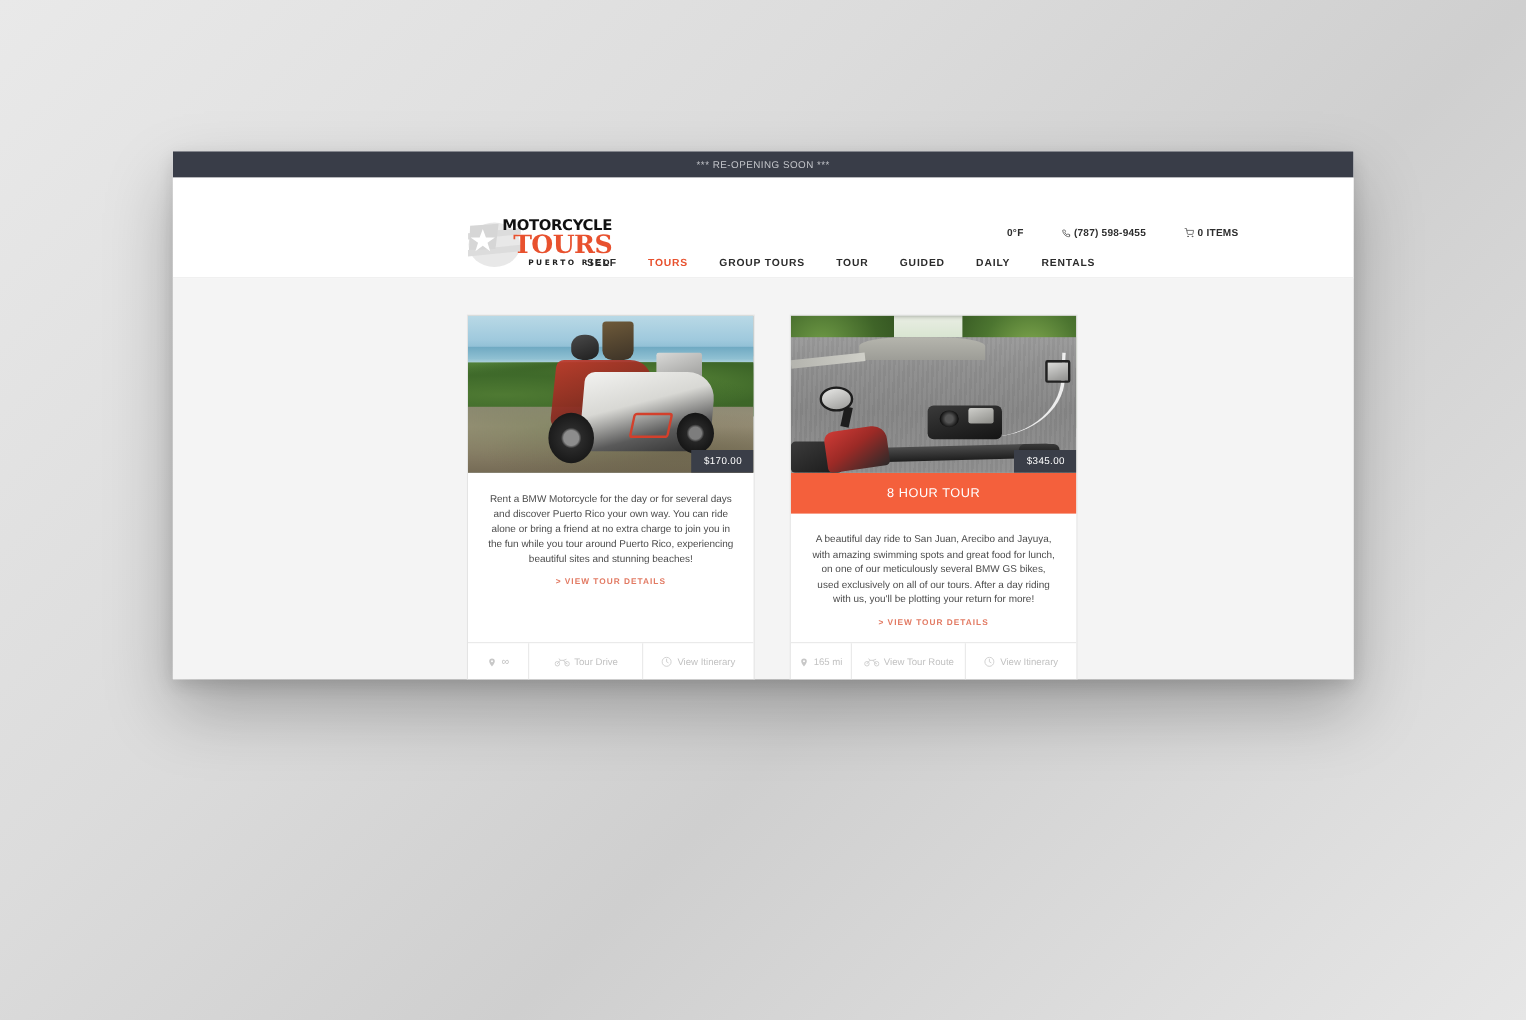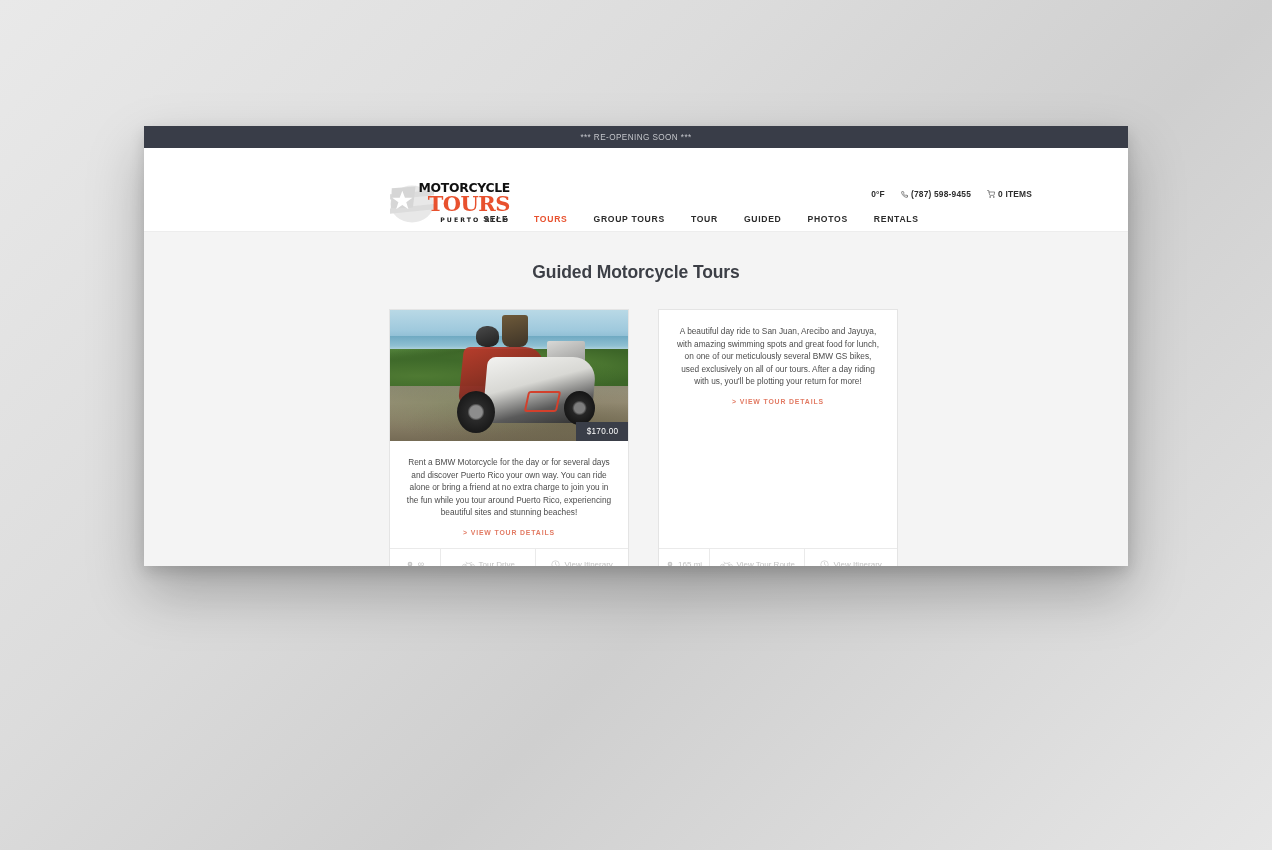--- a/index.html
+++ b/index.html
@@ -102,21 +102,21 @@
     margin-top: 1px;
   }
 
   
   .utility {
     position: absolute;
     right: 96px;
     top: 41px;
     display: flex;
     align-items: center;
-    gap: 16px;
+    gap: 32px;
     font-size: 8.4px;
     font-weight: 700;
     color: #2e2e2e;
     letter-spacing: 0.2px;
   }
   .util-item { display: flex; align-items: center; gap: 3px; }
   .util-icon { display: inline-flex; align-items: center; color: #555; }
 
   
   .nav {
@@ -470,27 +470,26 @@
         <span>0 ITEMS</span>
       </div>
     </div>
 
     <div class="nav">
       <div class="nav-item">SELF</div>
       <div class="nav-item active">TOURS</div>
       <div class="nav-item">GROUP TOURS</div>
       <div class="nav-item">TOUR</div>
       <div class="nav-item">GUIDED</div>
-      <div class="nav-item">PHOTOS</div>
+      <div class="nav-item">DAILY</div>
       <div class="nav-item">RENTALS</div>
     </div>
   </div>
 
   <div class="page">
-    <h1 class="page-title">Guided Motorcycle Tours</h1>
 
     <div class="grid">
 
       <div class="card">
         <div class="card-img">
           <div class="scene">
             <div class="s1-sky"></div>
               <div class="s1-sea"></div>
               <div class="s1-foam"></div>
             <div class="s1-veg"></div>
@@ -536,20 +535,43 @@
                   <circle cx="12" cy="12" r="10"></circle>
                   <path d="M12 6v6l3.5 2" stroke-linecap="round"></path>
                 </svg>
             </span>
             <span>View Itinerary</span>
           </div>
         </div>
       </div>
 
       <div class="card">
+        <div class="card-img">
+          <div class="scene">
+            <div class="s2-sky"></div>
+              <div class="s2-trees-l"></div>
+              <div class="s2-trees-r"></div>
+            <div class="s2-road"></div>
+              <div class="s2-roadtop"></div>
+              <div class="s2-line"></div>
+            <div class="s2-guard"></div>
+              <div class="s2-mirror-r"></div>
+            <div class="s2-bar"></div>
+              <div class="s2-mirror-st"></div>
+              <div class="s2-mirror-s"></div>
+            <div class="s2-dash"></div>
+              <div class="s2-gauge"></div>
+              <div class="s2-screen"></div>
+            <div class="s2-grip"></div>
+              <div class="s2-sleeve"></div>
+              <div class="s2-glove"></div>
+          </div>
+          <div class="price-badge">$345.00</div>
+        </div>
+        <div class="card-title">8 HOUR TOUR</div>
         <div class="card-body">
           <p class="card-desc">A beautiful day ride to San Juan, Arecibo and Jayuya, with amazing swimming spots and great food for lunch, on one of our meticulously several BMW GS bikes, used exclusively on all of our tours. After a day riding with us, you'll be plotting your return for more!</p>
           <a class="card-link">&gt; VIEW TOUR DETAILS</a>
         </div>
         <div class="card-footer">
           <div class="foot-cell c1">
             <span class="foot-ic">
               <svg width="8" height="10" viewBox="0 0 24 24" fill="#c8c8c8">
                   <path d="M12 2a7 7 0 0 0-7 7c0 5.2 7 13 7 13s7-7.8 7-13a7 7 0 0 0-7-7zm0 9.5A2.5 2.5 0 1 1 12 6.5a2.5 2.5 0 0 1 0 5z"></path>
                 </svg>

